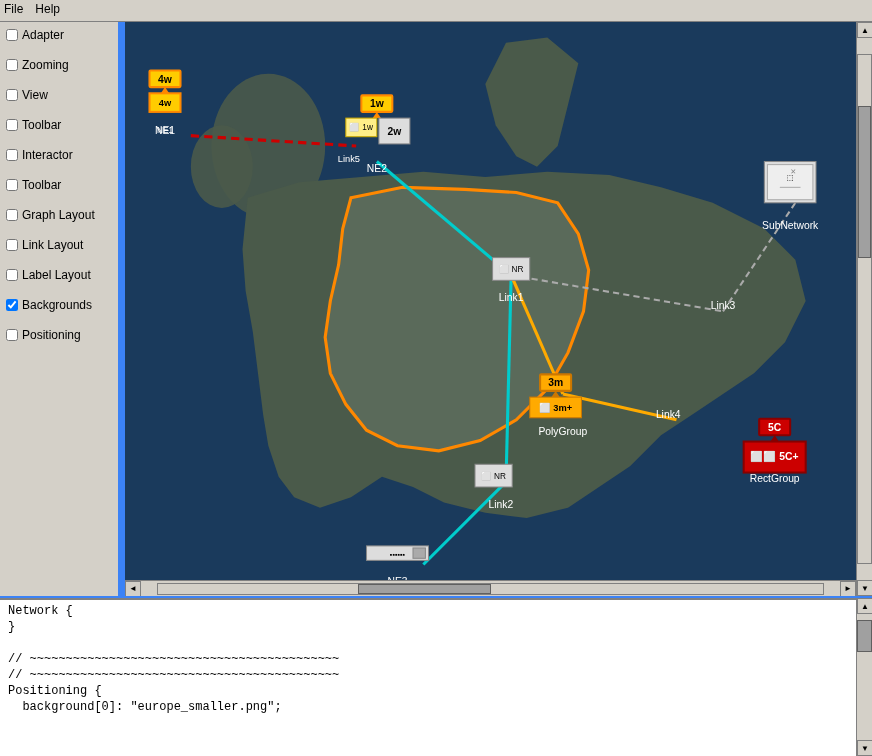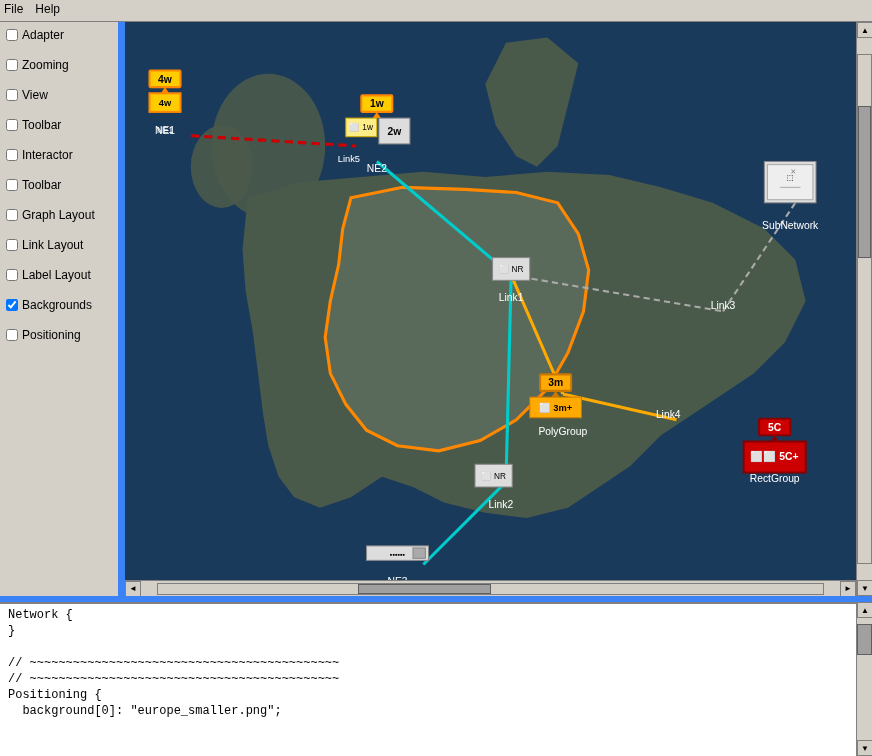--- a/index.html
+++ b/index.html
@@ -216,21 +216,21 @@
     <div id="vscroll">
       <div class="vscroll-btn">▲</div>
       <div id="vscroll-track">
         <div id="vscroll-thumb"></div>
       </div>
       <div class="vscroll-btn">▼</div>
     </div>
   </div>
 </div>
 
-<div style="display:flex; height:160px; border-top: 6px solid #3b82f6;">
+<div style="display:flex; height:160px; border-top: 2px solid #3b82f6;">
   <div id="code-panel" style="flex:1; overflow:auto;">
 
   <div style="white-space: pre; min-height: 16px;">Network {</div>
       <div style="white-space: pre; min-height: 16px;">}</div>
       <div style="white-space: pre; min-height: 16px;">&nbsp;</div>
       <div style="white-space: pre; min-height: 16px;">// ~~~~~~~~~~~~~~~~~~~~~~~~~~~~~~~~~~~~~~~~~~~</div>
       <div style="white-space: pre; min-height: 16px;">// ~~~~~~~~~~~~~~~~~~~~~~~~~~~~~~~~~~~~~~~~~~~</div>
       <div style="white-space: pre; min-height: 16px;">Positioning {</div>
       <div style="white-space: pre; min-height: 16px;">  background[0]: "europe_smaller.png";</div>
     </div>

